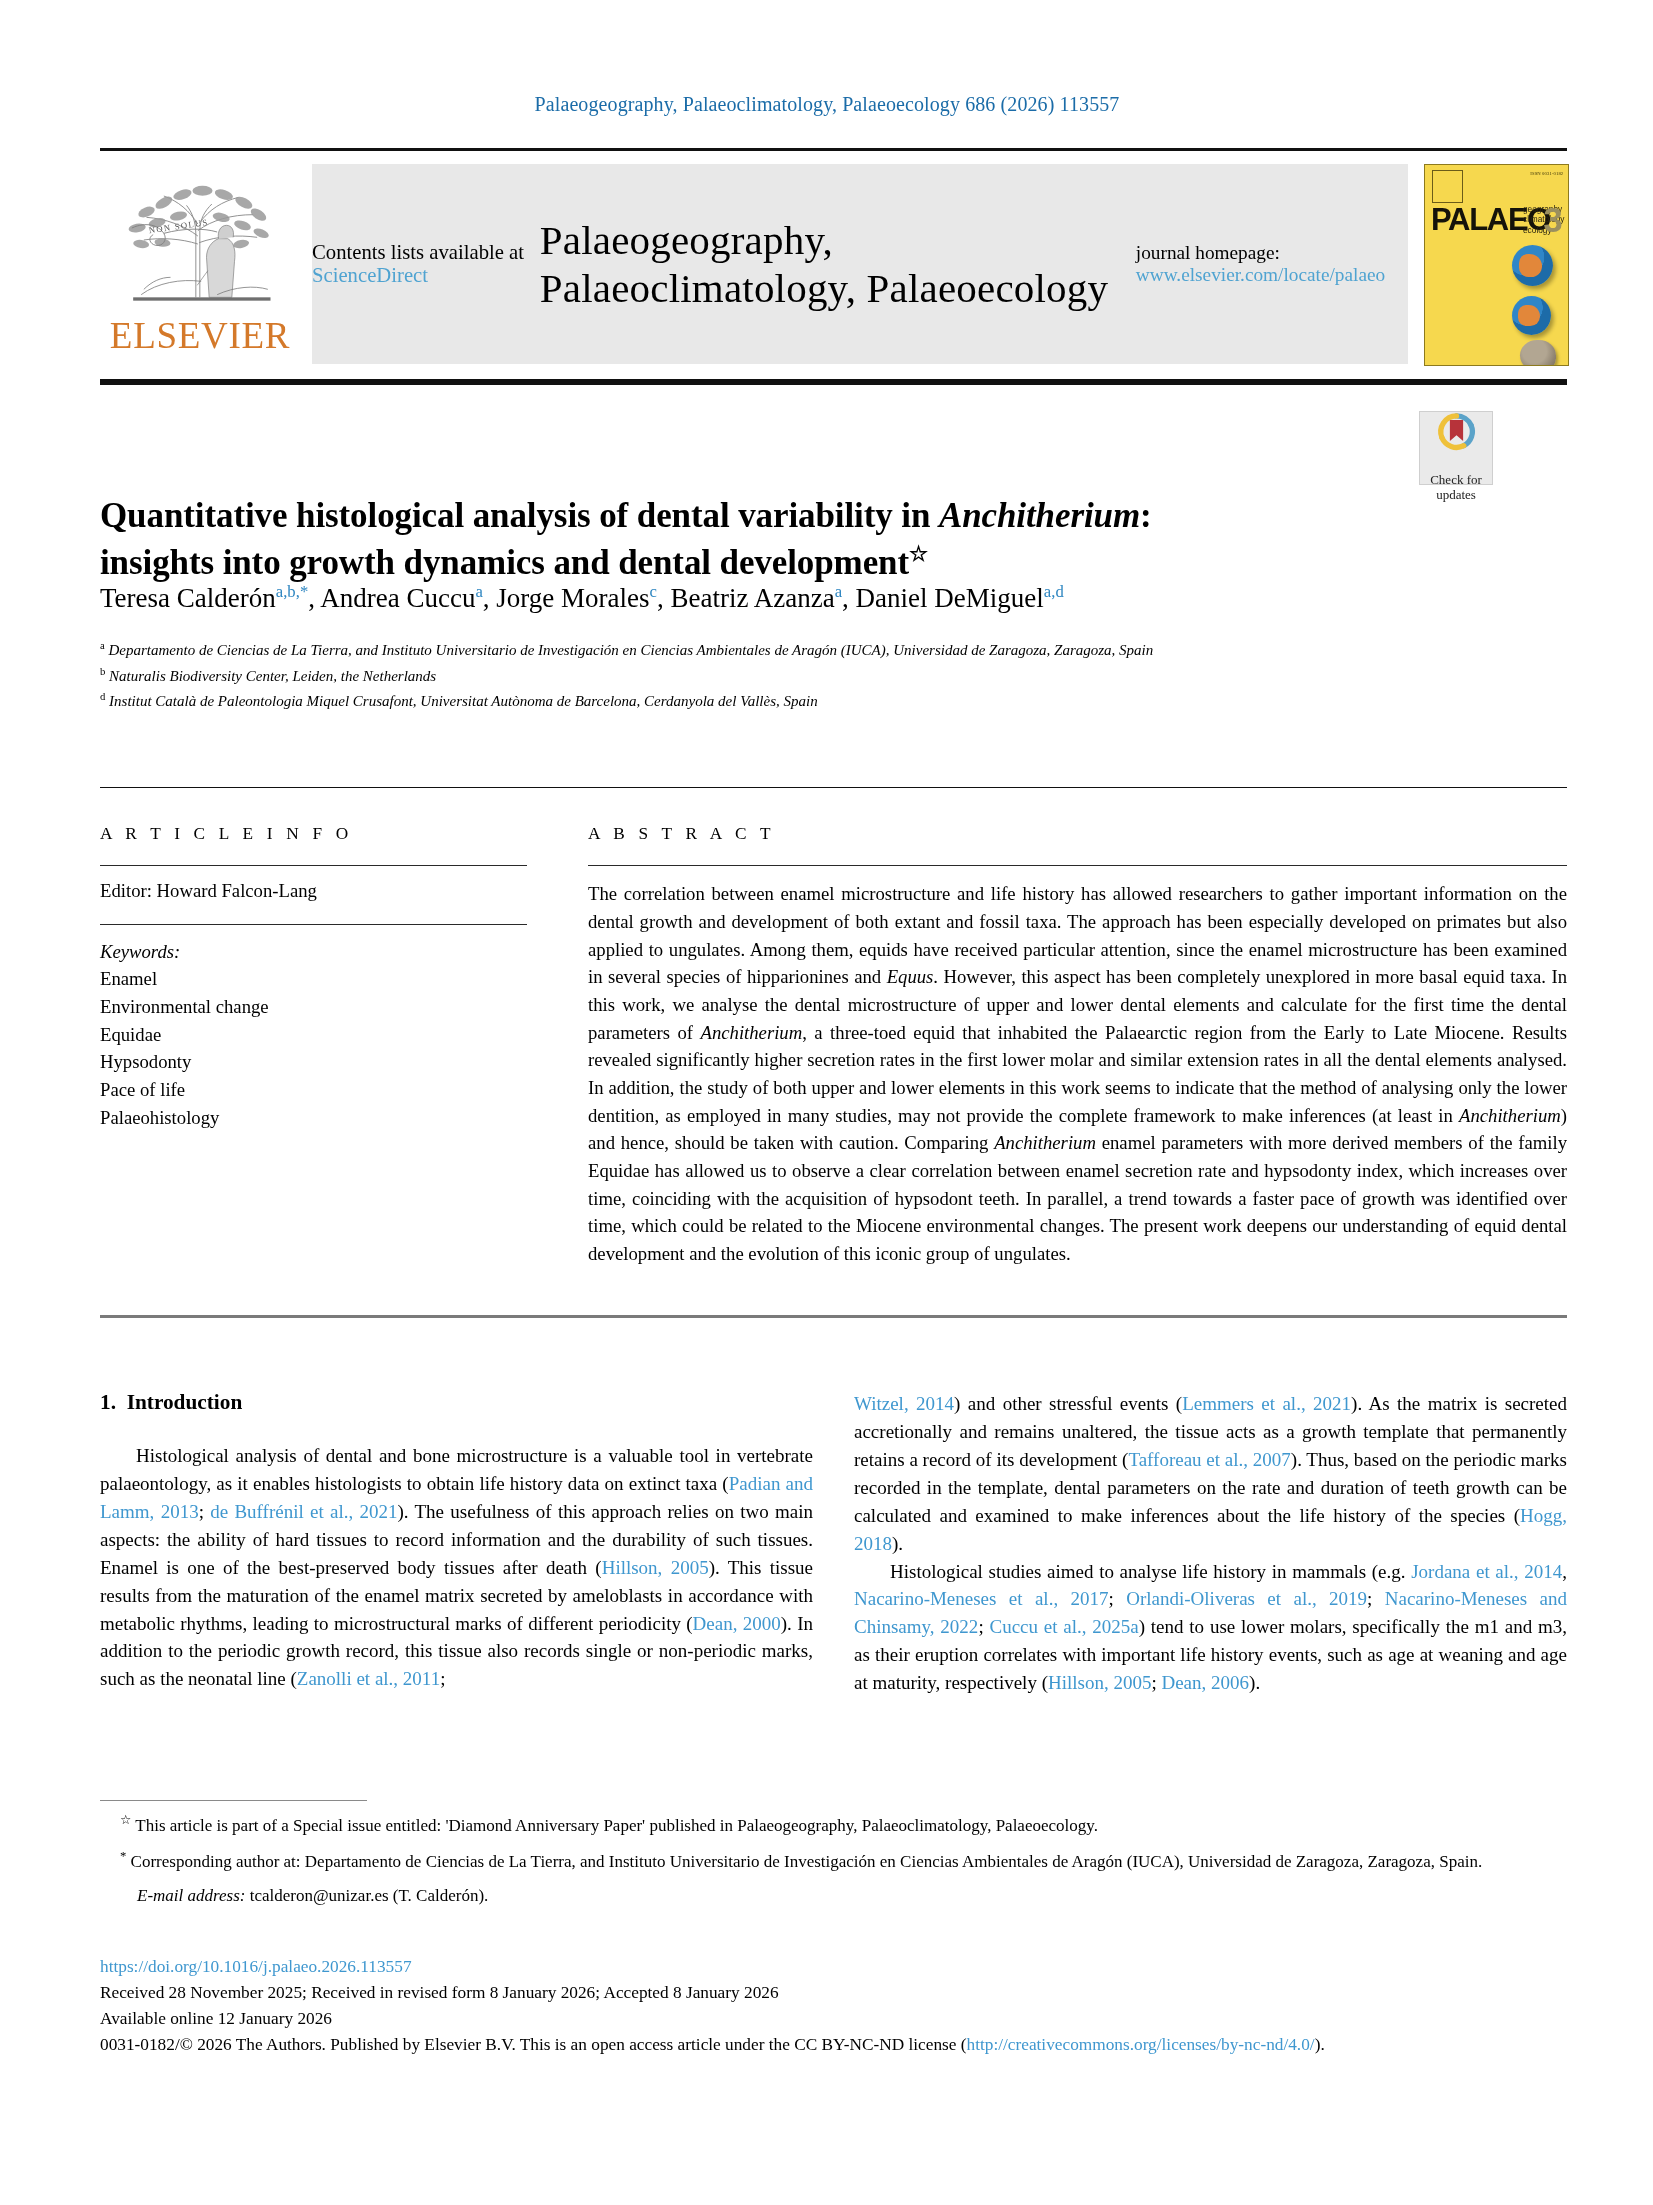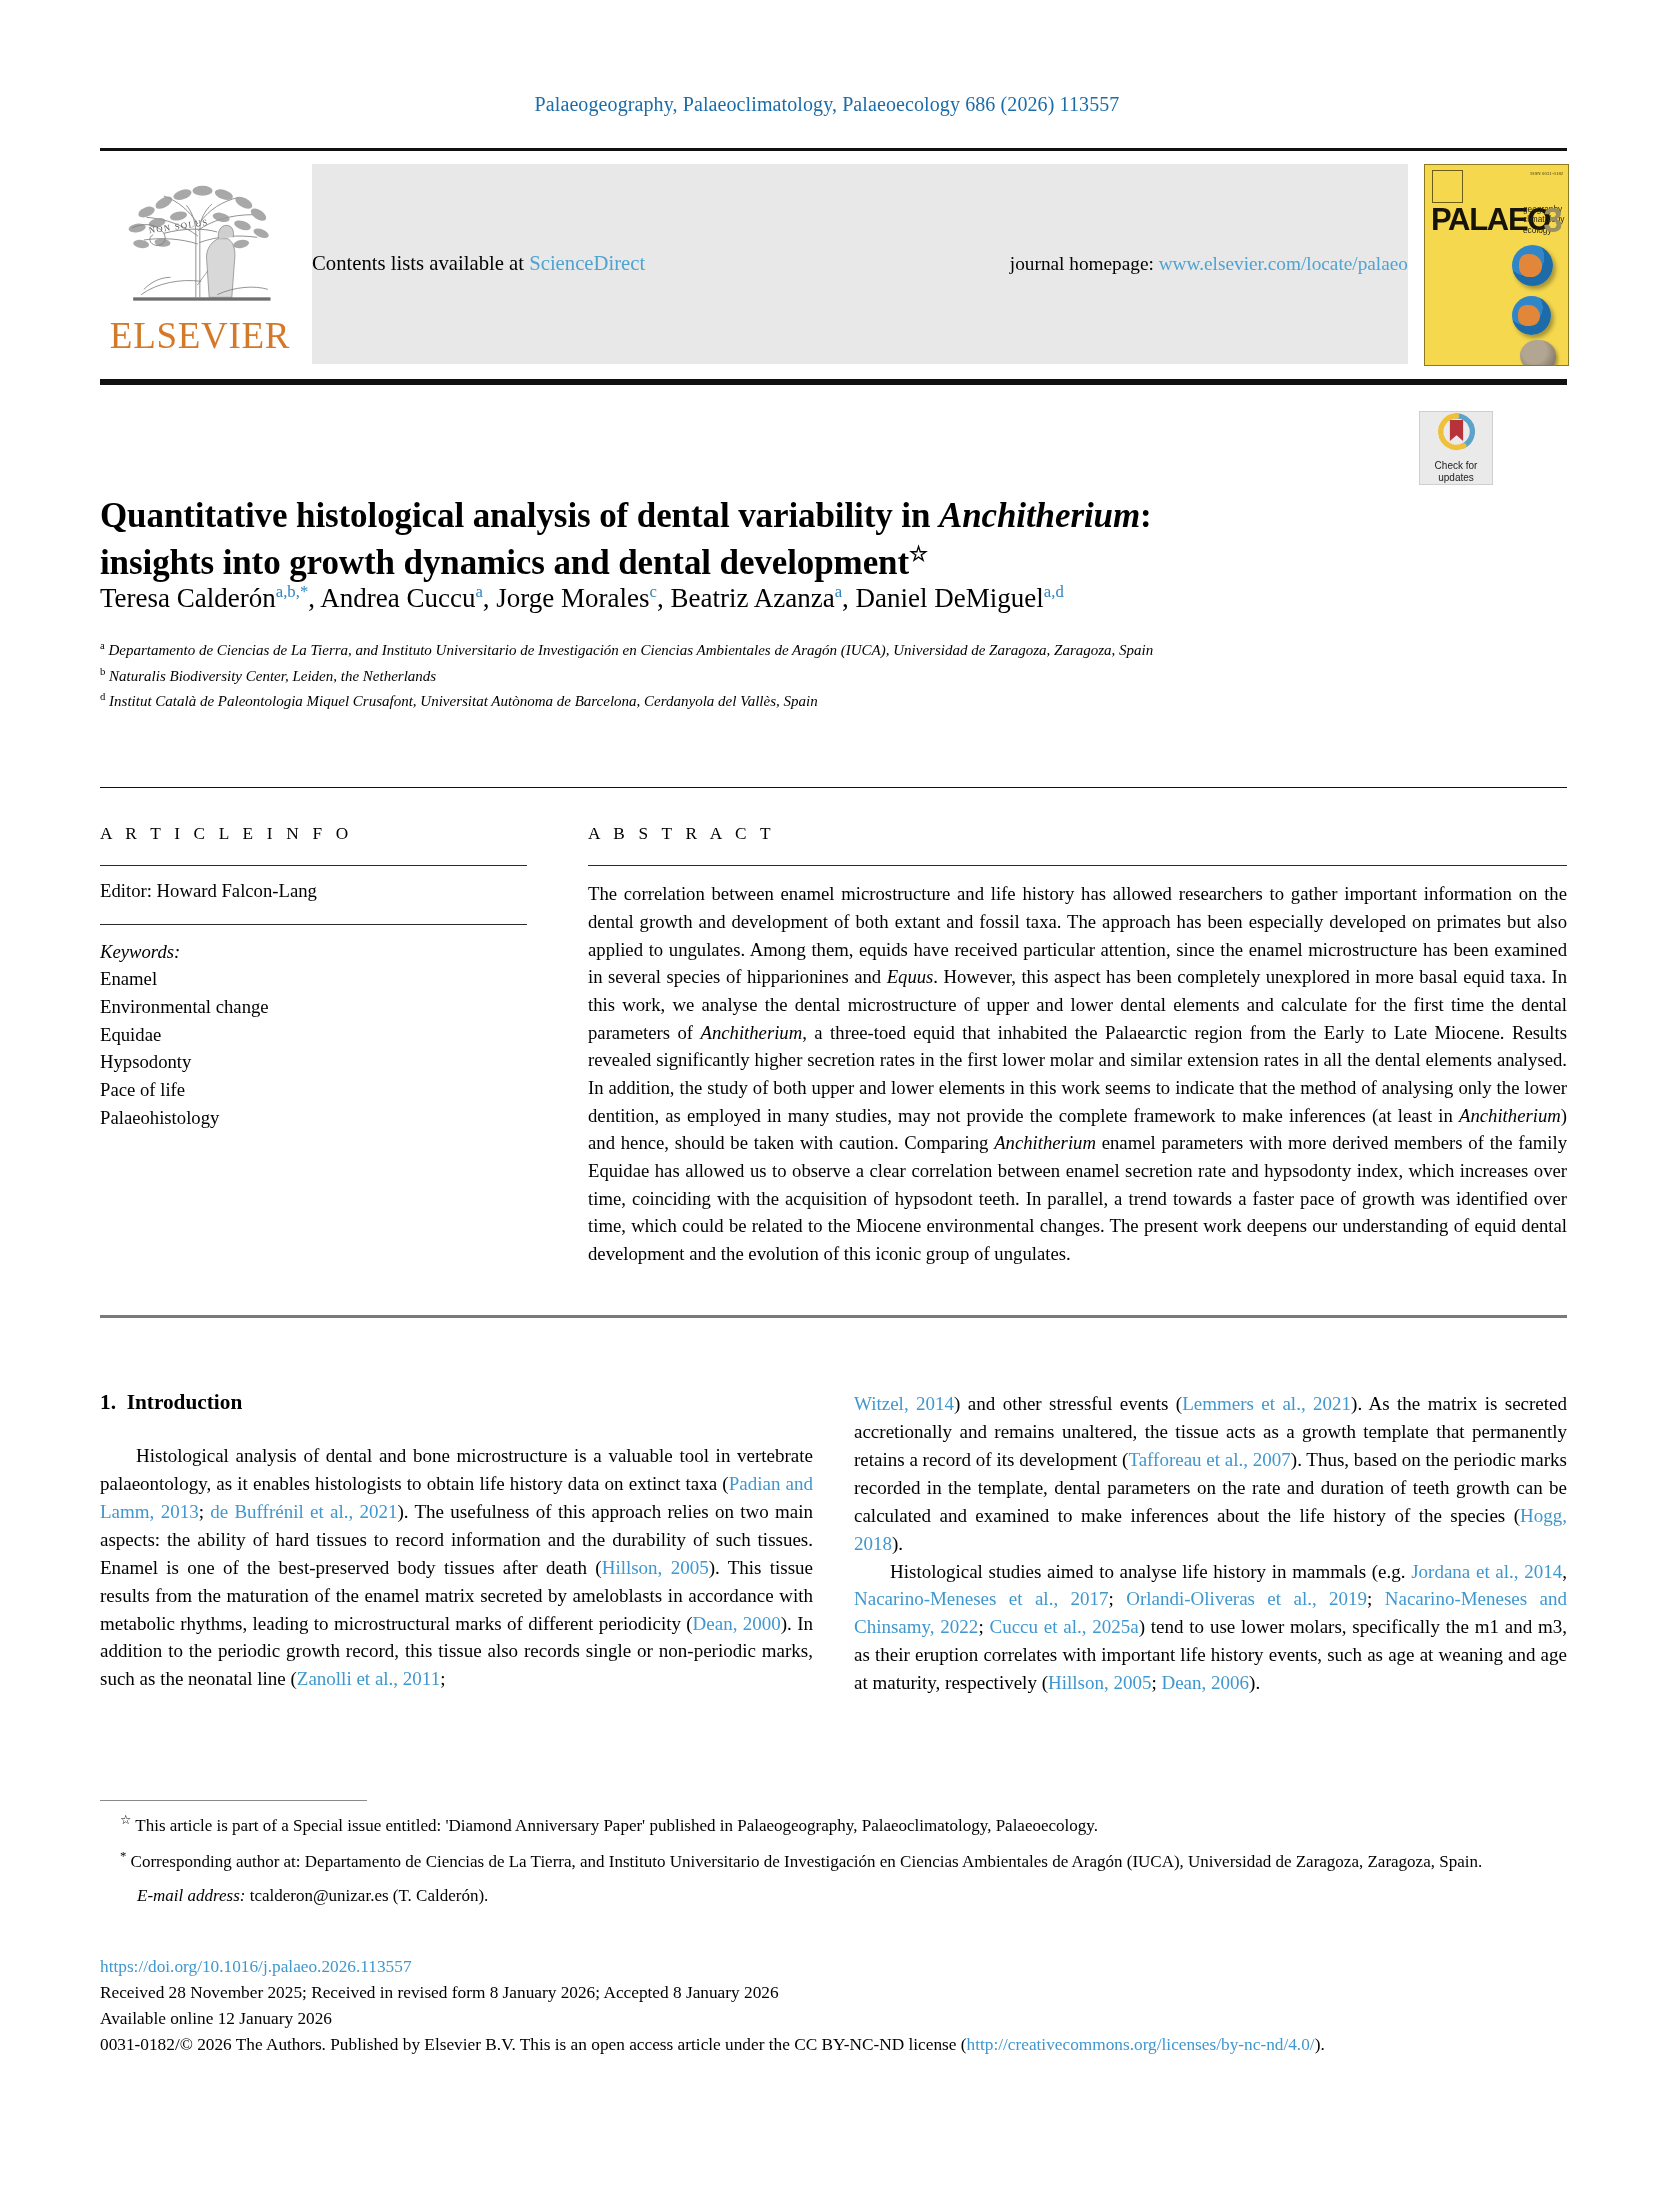--- a/index.html
+++ b/index.html
@@ -55,21 +55,21 @@
   .cov-num { position:absolute; right:5.3px; top:35px; font-size:35px; font-family:"Liberation Sans", sans-serif; color:#9a8f5f; font-weight:bold; }
   .globe { position:absolute; border-radius:50%; box-shadow:2.7px 3.3px 4px rgba(0,0,0,.32); }
   .globe1 { left:87px; top:80px; width:41px; height:41px; background:radial-gradient(circle at 34% 30%, #2f86c8 0 46%, #1d6ba8 47% 100%); }
   .globe1::after, .globe2::after { content:""; position:absolute; left:16%; top:22%; width:56%; height:56%; background:#e2873a; border-radius:42% 58% 50% 44%; }
   .globe2 { left:87px; top:131px; width:39px; height:39px; background:radial-gradient(circle at 34% 30%, #2f86c8 0 46%, #1d6ba8 47% 100%); }
   .ammonite { position:absolute; left:95px; top:175px; width:36px; height:32px; border-radius:50% 50% 45% 55%; background:radial-gradient(circle at 40% 35%, #b2a692 0 40%, #8e8270 70%, #6f6453 100%); box-shadow:2px 2.7px 3.3px rgba(0,0,0,.3); }
   .rule-bottom { height:6px; background:#111; width:1467px; margin-top:14.7px; }
 
   
   .crossmark { position:absolute; left:1419px; top:411px; width:72px; height:72px; background:#eaeaea; border:0.7px solid #cfcfcf; text-align:center; }
-  .cm-label { font-family:Liberation Sans, sans-serif; font-size:10px; line-height:1.15; color:#222; margin-top:5px; }
+  .cm-label { font-family:Liberation Serif, serif; font-size:13px; line-height:1.15; color:#222; margin-top:18px; }
 
   
   .title {
     position:absolute; left:100px; top:453px; width:1267px;
     font-size:35px; line-height:1.33; letter-spacing:-0.1px;margin-top:40px;
   }
   .title i { font-style:italic; }
   .tsup { font-size:21.3px; vertical-align:super; }
 
   
@@ -175,20 +175,21 @@
           </g>
           <rect x="24" y="200" width="206" height="5" fill="#6f6f6f"></rect>
         </svg>
         <div class="els-word">ELSEVIER</div>
       </div>
 
       <div class="mast-center">
         <div class="contents-line">
           <span>Contents lists available at </span><span class="lnk">ScienceDirect</span>
         </div>
+        <div class="journal-title">Palaeogeography, Palaeoclimatology, Palaeoecology</div>
         <div class="homepage-line">
           <span>journal homepage: </span><span class="lnk">www.elsevier.com/locate/palaeo</span>
         </div>
       </div>
 
       <div class="cover">
         <div class="cover-inner">
           <div class="cov-els"></div>
           <div class="cov-issn">ISSN 0031-0182</div>
           <div class="cov-palaeo">PALAEO</div>

